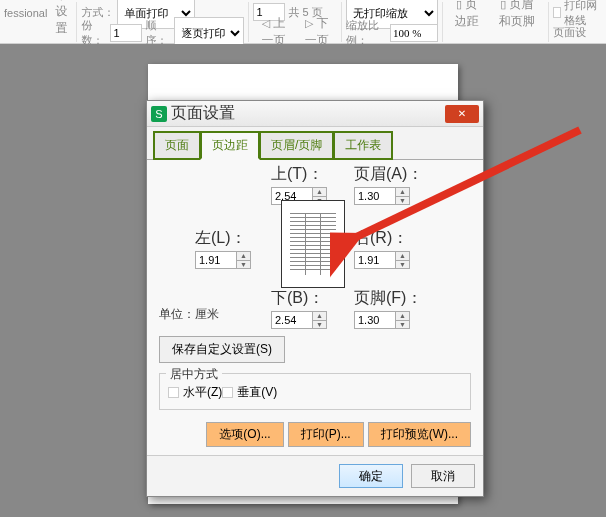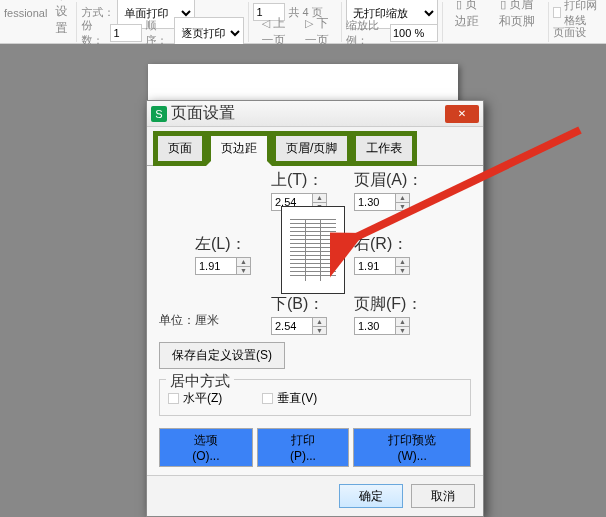--- a/index.html
+++ b/index.html
@@ -15,43 +15,43 @@
 .pagearea{background:#888;height:473px;display:flex;justify-content:center;align-items:flex-start;padding-top:20px;position:relative}
 .page{background:#fff;width:310px;height:440px;box-shadow:2px 2px 6px rgba(0,0,0,0.4)}
 .tbl{margin:350px 0 0 30px;border-collapse:collapse;background:#fff}
 .tbl td{border:1px solid #333;padding:0 4px;font-size:11px;height:14px}
 .dialog{position:absolute;left:146px;top:100px;width:338px;background:#f3f3f3;border:1px solid #888;box-shadow:3px 3px 10px rgba(0,0,0,0.5);z-index:10}
 .titlebar{background:linear-gradient(#f8f8f8,#e8e8e8);height:26px;display:flex;align-items:center;padding:0 4px;border-bottom:1px solid #ccc}
 .ticon{width:16px;height:16px;background:#0fa050;color:#fff;font-size:11px;display:flex;align-items:center;justify-content:center;border-radius:2px;margin-right:4px}
 .ttxt{flex:1;font-size:16px;color:#333}
 .closex{width:34px;height:18px;background:#d04020;color:#fff;display:flex;align-items:center;justify-content:center;font-size:10px;cursor:pointer;border-radius:2px}
 .tabs{display:flex;padding:4px 6px 0;background:#f3f3f3}
-.tab{padding:4px 10px;border:5px solid #4d7c0f;background:#e8e8e8;margin-right:-1px;font-size:12px;color:#000000;cursor:pointer}
+.tab{padding:4px 10px;border:2px solid #4d7c0f;background:#e8e8e8;margin-right:-1px;font-size:12px;color:#4d7c0f;cursor:pointer}
 .tab.active{background:#f8f8f8;border-bottom-color:#f8f8f8;position:relative;z-index:1}
 .dbody{padding:8px 12px;background:#f8f8f8;border-top:1px solid #aaa;margin-top:-1px}
 .mg-area{position:relative;height:160px}
 .preview{position:absolute;left:122px;top:32px;width:64px;height:88px;border:1px solid #333;background:#fff}
 .pv-inner{position:absolute;left:8px;top:12px;right:8px;bottom:12px}
 .pv-line{border-top:1px solid #888;height:4px}
 .pv-col{position:absolute;top:0;bottom:0;width:1px;background:#888}
 .fld{position:absolute;display:flex;flex-direction:column;gap:2px}
 .fld label{font-size:16px;color:#333}
 .spin{display:flex;align-items:stretch}
 .spin input{width:42px;border:1px solid #aaa;padding:2px 3px;font-size:11px;text-align:left}
 .spin-bt{display:flex;flex-direction:column;border:1px solid #aaa;border-left:none;width:14px}
 .spin-bt span{flex:1;display:flex;align-items:center;justify-content:center;font-size:7px;color:#666;cursor:pointer;background:#f0f0f0}
 .spin-bt span:first-child{border-bottom:1px solid #aaa}
 .unit{position:absolute;left:0;top:138px;font-size:12px;color:#333}
 .savebtn{margin-top:8px;padding:4px 12px;background:#f0f0f0;border:1px solid #aaa;font-size:12px;cursor:pointer}
 .group{border:1px solid #ccc;margin-top:10px;padding:10px 8px 8px;position:relative}
-.group-title{position:absolute;top:-8px;left:6px;background:#f8f8f8;padding:0 4px;font-size:15px;color:#333}
-.chk-row{display:flex;gap:40px}
+.group-title{position:absolute;top:-8px;left:6px;background:#f8f8f8;padding:0 4px;font-size:12px;color:#333}
+.chk-row{display:flex;}
 .chk-row label{display:flex;align-items:center;gap:4px;font-size:12px}
 .btns{display:flex;justify-content:flex-end;gap:4px;margin-top:12px}
-.btns button{padding:3px 22px;background:#3b82f6;border:1px solid #aaa;font-size:12px;cursor:pointer}
+.btns button{padding:3px 12px;background:#fdba74;border:1px solid #aaa;font-size:12px;cursor:pointer}
 .okbar{background:#f3f3f3;border-top:1px solid #ccc;padding:8px;display:flex;justify-content:flex-end;gap:8px}
 .okbar button{width:64px;height:24px;border:1px solid #aaa;background:#f0f0f0;font-size:12px;cursor:pointer}
 .okbar button.primary{background:linear-gradient(#e8f4ff,#cde8ff);border-color:#6aa8dd}
 .arrow{position:absolute;pointer-events:none;z-index:20}
 </style>
 </head>
 <body>
 
 <div class="toolbar">
   <div class="tb-grp">
@@ -68,34 +68,34 @@
     <div class="tb-row">
         <span class="tb-lbl">份数：</span>
       <input class="tb-spin" value="1" style="">
       <span class="tb-lbl">顺序：</span>
       <select class="tb-sel" style="width:78px"><option>逐页打印</option></select>
     </div>
   </div>
   <div class="tb-grp">
     <div class="tb-row">
       <input class="tb-spin" value="1" style="">
-      <span class="tb-lbl">共 4 页</span>
+      <span class="tb-lbl">共 5 页</span>
     </div>
     <div class="tb-row">
       <button class="tb-btn">◁ <span>上一页</span></button>
       <button class="tb-btn">▷ <span>下一页</span></button>
     </div>
   </div>
   <div class="tb-grp">
     <div class="tb-row">
         <select class="tb-sel" style="width:92px"><option>无打印缩放</option></select>
       </div>
     <div class="tb-row">
         <span class="tb-lbl">缩放比例：</span>
-      <input class="tb-spin" style="width: 48px;" value="100 %">
+      <input class="tb-spin" style="width: 48px; font-family: Liberation Serif, serif;" value="100 %">
     </div>
   </div>
   <div class="tb-grp">
     <div class="tb-row">
       <button class="tb-btn">▯ <span>页边距</span></button>
       <button class="tb-btn">▯ <span>页眉和页脚</span></button>
     </div>
   </div>
   <div class="tb-grp" style="border-right:none">
     <div class="tb-row">

